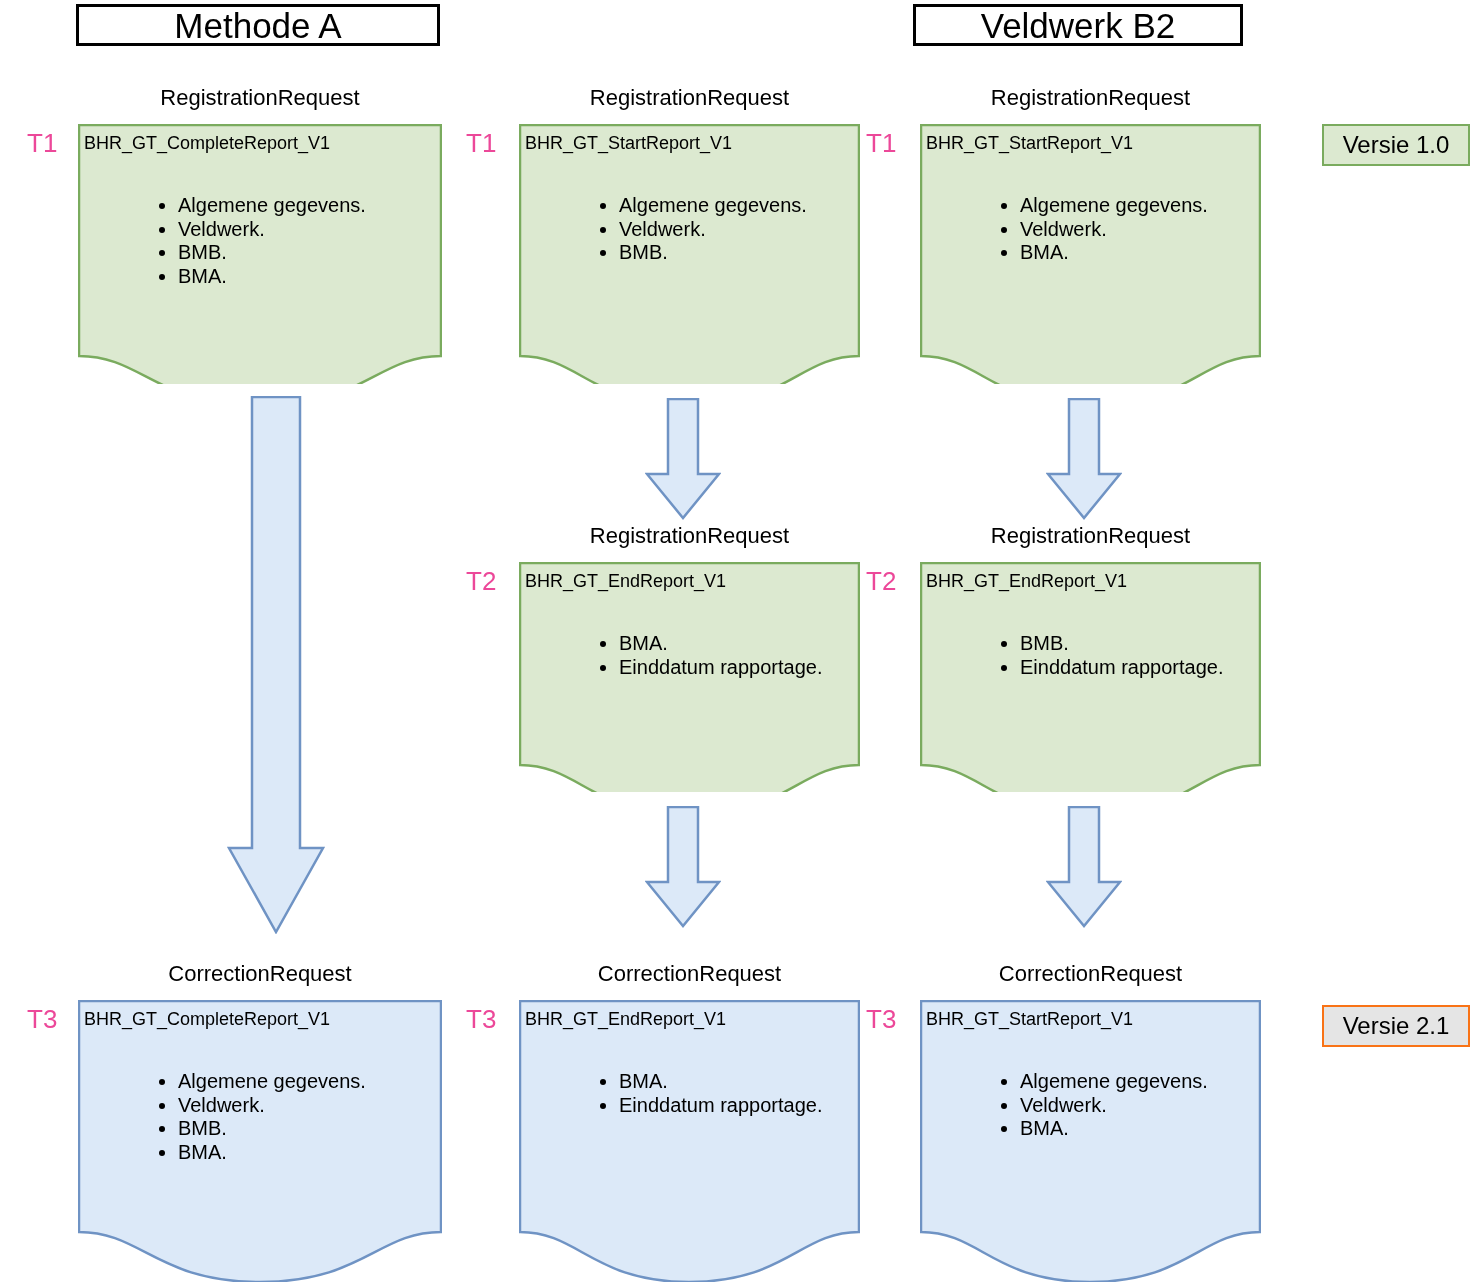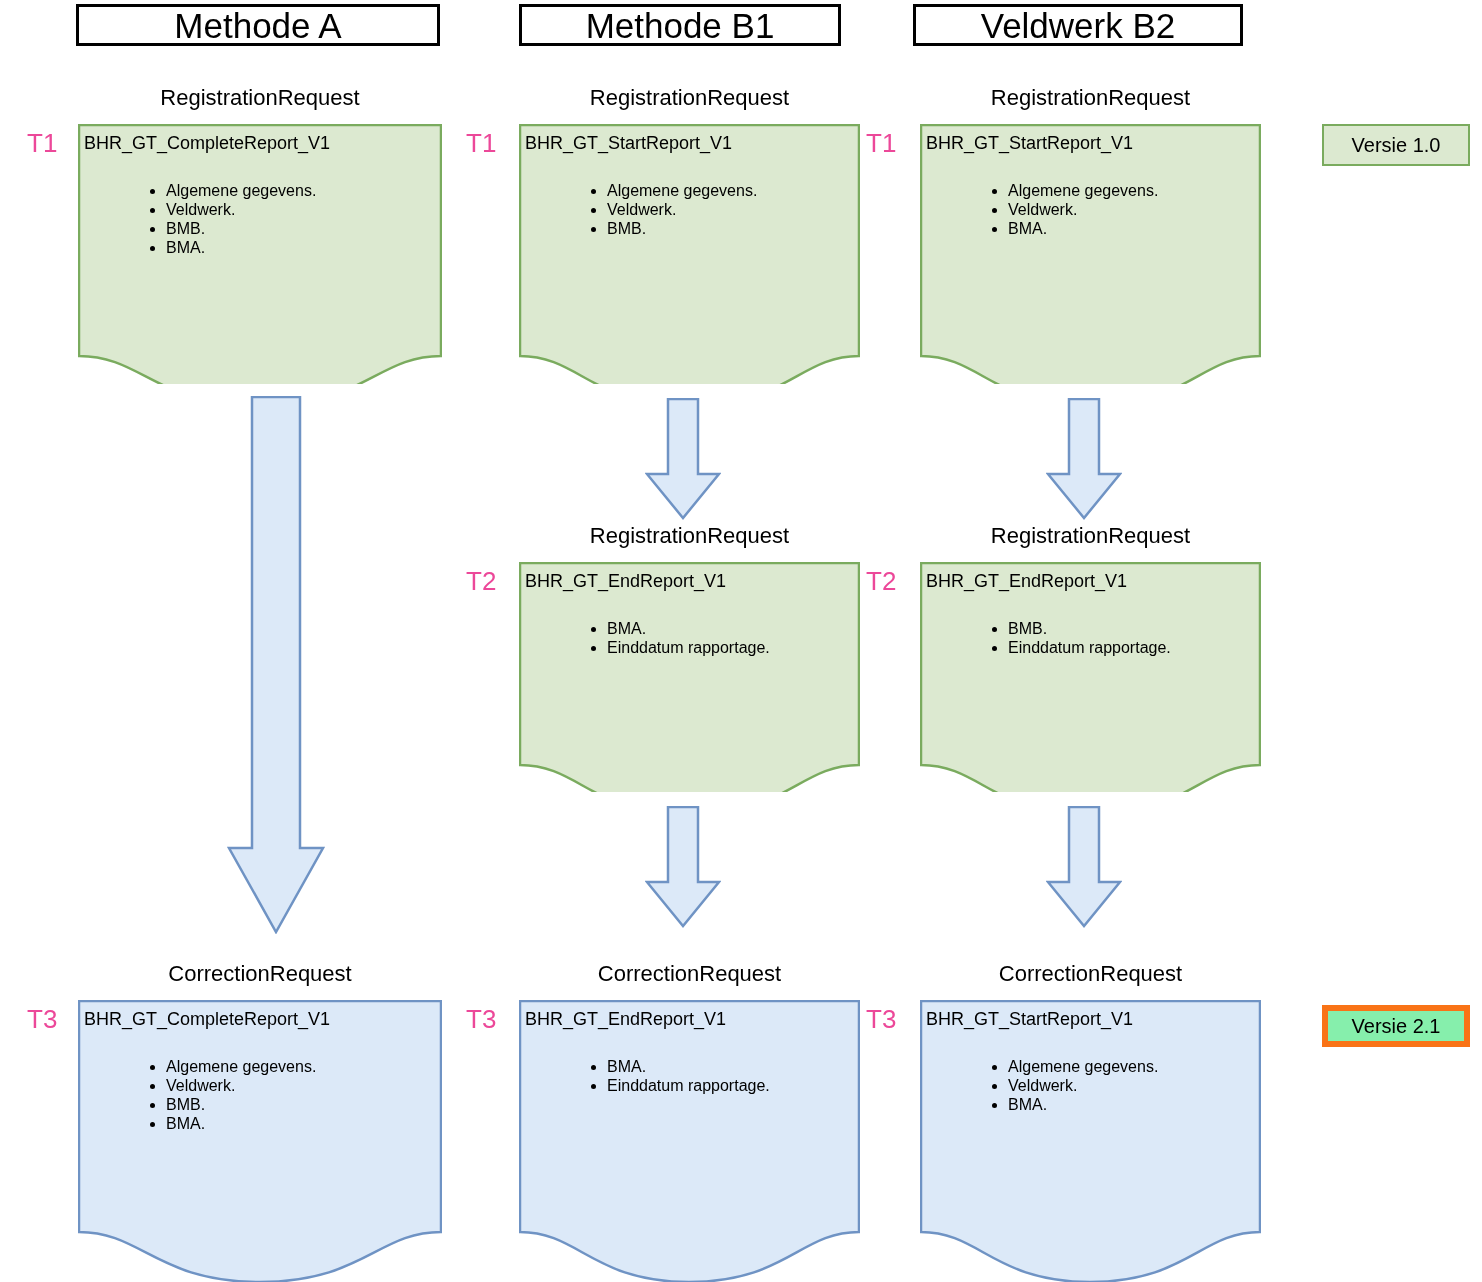--- a/index.html
+++ b/index.html
@@ -58,24 +58,24 @@
     left: 6px;
     top: 10px;
     font-size: 18px;
     line-height: 1.1;
     color: #000000;
     white-space: nowrap;
   }
   .doc-list {
     position: absolute;
     left: 56px;
-    margin: 4px;
+    margin: 16px;
     padding: 0 0 0 28px;
     list-style: disc;
-    font-size: 16px;
+    font-size: 20px;
     line-height: 1.18;
     color: #000000;
   }
   .doc-list li {
     margin: 0;
     padding: 0;
   }
 
   
   .t-label {
@@ -91,44 +91,41 @@
     position: absolute;
   }
 
   
   .legend-chip {
     position: absolute;
     box-sizing: border-box;
     display: flex;
     align-items: center;
     justify-content: center;
-    font-size: 20px;
+    font-size: 24px;
     line-height: 1;
     color: #000000;
   }
   .legend-green {
     background: #dce9d0;
     border: 2px solid #7aab5e;
   }
   .legend-blue {
-    background: #86efac;
-    border: 6px solid #f97316;
+    background: #e5e5e5;
+    border: 2px solid #f97316;
   }
 </style>
 </head>
 <body>
 
 <div id="canvas">
 
   <div class="method-header" style="left:76px; top:4px; width:364px; height:42px;">
     <span>Methode A</span>
   </div>
-  <div class="method-header" style="left:519px; top:4px; width:322px; height:42px;">
-    <span>Methode B1</span>
-  </div>
   <div class="method-header" style="left:913px; top:4px; width:330px; height:42px;">
     <span>Veldwerk B2</span>
   </div>
 
   <div class="doc" style="left:78px; top:124px; width:364px; height:260px;">
     <svg class="doc-svg" width="364" height="260" viewBox="0 0 364 260">
       <path d="M1,1 L363,1 L363,232 C300,232 285,282 182,282 C79,282 64,232 1,232 Z" fill="#dce9d0" stroke="#7aab5e" stroke-width="2.5"></path>
     </svg>
     <div class="doc-caption" style="top:-37px;">RegistrationRequest</div>
     <div class="doc-title">BHR_GT_CompleteReport_V1</div>

